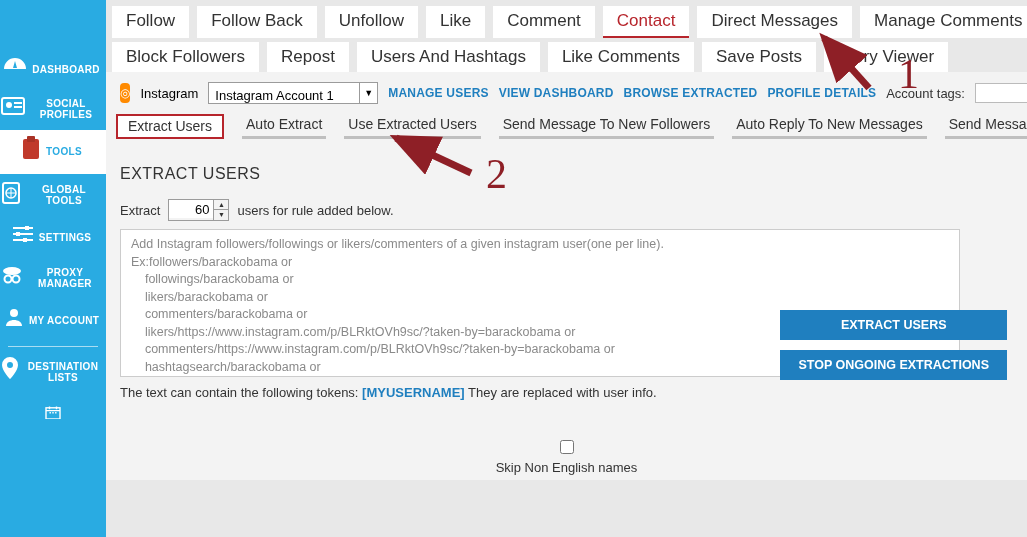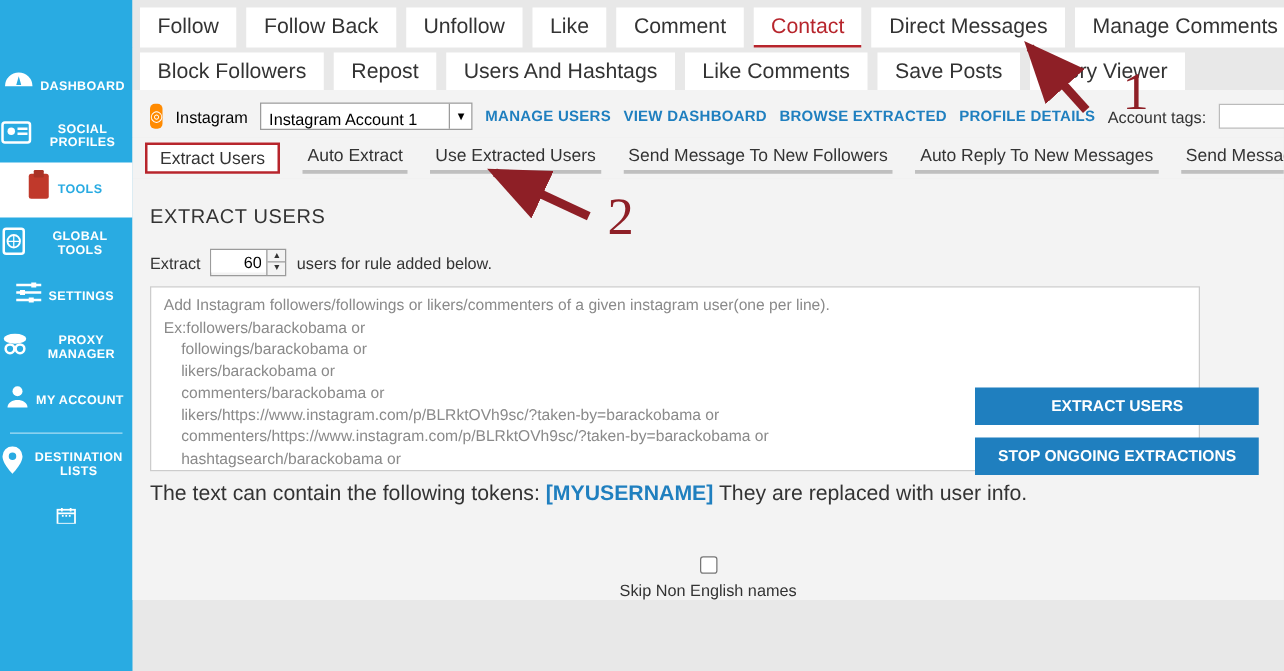--- a/index.html
+++ b/index.html
@@ -43,21 +43,21 @@
 .spin input { width: 44px; text-align: right; border: none; height: 18px; padding-right: 4px; font-size: 13px; }
 .spin-btns { display: flex; flex-direction: column; border-left: 1px solid #9b9b9b; }
 .spin-btns div { width: 14px; height: 10px; font-size: 7px; line-height: 10px; text-align: center; cursor: pointer; }
 .spin-btns div:first-child { border-bottom: 1px solid #9b9b9b; }
 
 .textarea-box { width: 840px; height: 148px; border: 1px solid #ccc; background: #fff; padding: 6px 10px; font-size: 12.5px; color: #8a8a8a; line-height: 1.4; white-space: pre-wrap; overflow: hidden; }
 
 .actions { position: absolute; right: 20px; top: 310px; display: flex; flex-direction: column; gap: 10px; }
 .pbtn { background: #1f7fbf; color: #fff; font-size: 12.5px; font-weight: 600; padding: 8px 18px; text-align: center; cursor: pointer; min-width: 190px; }
 
-.tokenline { font-size: 17px; color: #333; margin-top: 8px; }
+.tokenline { font-size: 13px; color: #333; margin-top: 8px; }
 .token { color: #1f7fbf; font-weight: 700; }
 
 .skipline { display: flex; align-items: center; gap: 6px; font-size: 13px; color: #333; margin-top: 40px; flex-direction: column; }
 .skipline input { width: 14px; height: 14px; }
 
 .thead { display: flex; background: #1f7fbf; color: #fff; font-size: 13px; font-weight: 600; padding: 8px 10px; margin-top: 8px; }
 .thead .c1 { width: 190px; }
 .thead .c2 { flex: 1; }
 .thead .c3 { width: 70px; }
 .thead .c4 { width: 100px; }

